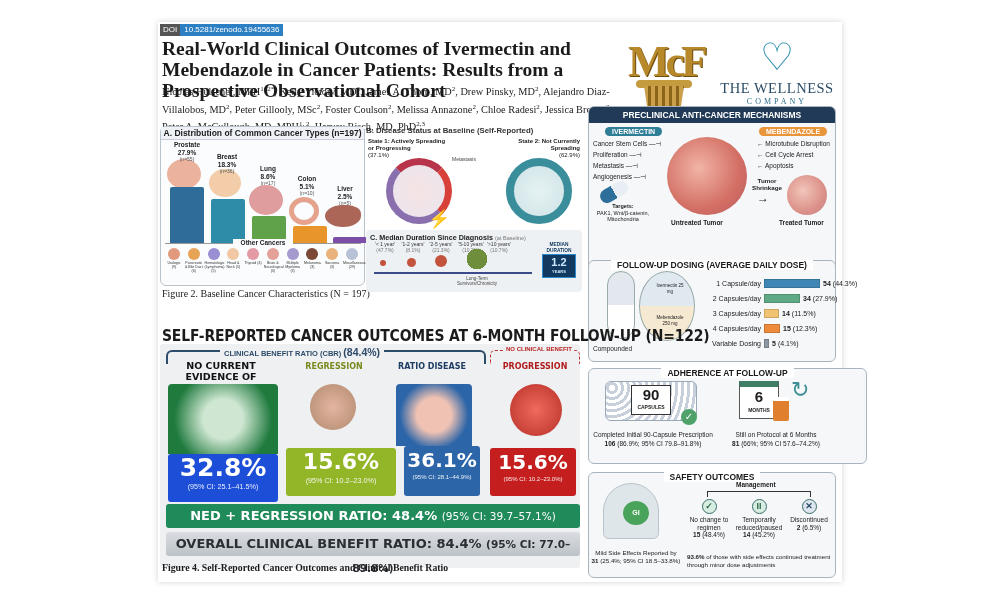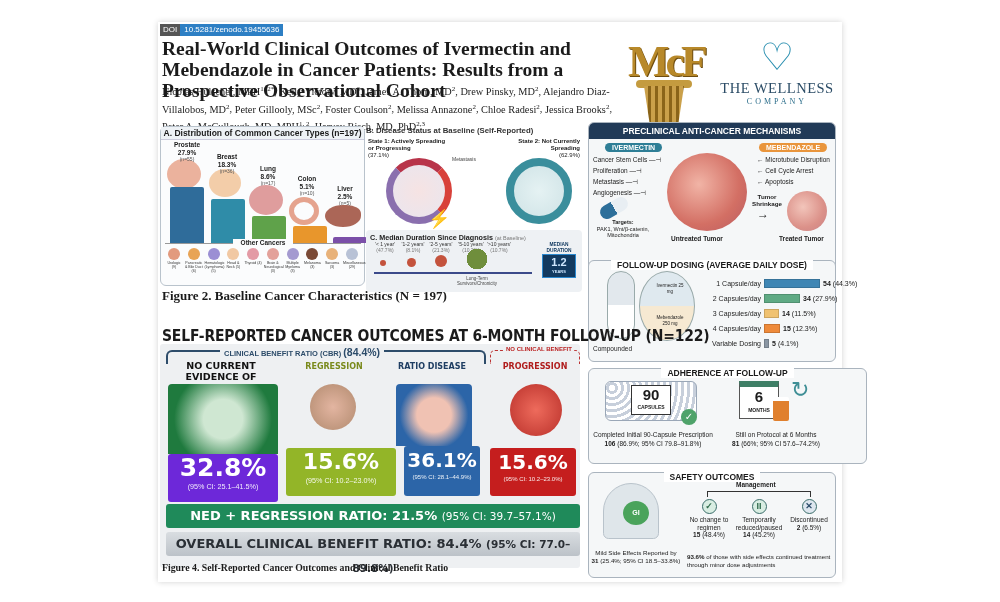--- a/index.html
+++ b/index.html
@@ -26,34 +26,34 @@
 .pA .h{font-size:8.5px;font-weight:bold;text-align:center;background:#eef2f6;border-bottom:1px solid #ccd;padding:1px 0}
 .bar{position:absolute;bottom:42px;width:34px;border-radius:2px 2px 0 0}
 .blab{position:absolute;font-size:6.5px;text-align:center;font-weight:bold;line-height:7.5px;width:40px}
 .blab i{font-style:normal;font-weight:normal;color:#555;font-size:5px;display:block}
 .organ{position:absolute;border-radius:50%;opacity:.85}
 .others{position:absolute;left:4px;bottom:4px;width:196px;height:38px;border-top:1px solid #999}
 .others .ttl{text-align:center;font-size:6.5px;font-weight:bold;margin-top:-5px;background:#fbfcfd;width:60px;margin-left:68px}
 .others .row{display:flex;justify-content:space-between;margin-top:2px}
 .others .it{width:18px;text-align:center;font-size:3.6px;line-height:4px;color:#333}
 .others .ic{width:12px;height:12px;margin:0 auto 1px;border-radius:50%}
-.cap2{left:4px;top:266px;font-size:13px;font-weight:bold}
+.cap2{left:4px;top:266px;font-size:10px;font-weight:normal}
 .pB{left:208px;top:104px;width:218px;height:104px;border:none;background:transparent}
 .pB .h{font-size:7.8px;font-weight:bold;color:#333}
 .ring{position:absolute;border-radius:50%}
 .pC{left:208px;top:208px;width:216px;height:62px;background:#eef1f4;border:none;border-radius:4px}
 .pC .h{font-size:7.2px;font-weight:bold;color:#222;padding:3px 0 0 4px}
 .pC .h small{font-weight:normal;color:#777;font-size:5.5px}
 .cat{position:absolute;font-size:5px;text-align:center;width:34px;color:#333;line-height:6px}
 .cat i{display:block;font-style:normal;color:#777}
 .md{position:absolute;right:6px;top:24px;width:34px;height:24px;background:#123a60;color:#cfe8ff;text-align:center;border:1px solid #2b89cf;font-size:11px;font-weight:bold;line-height:14px}
 .md small{display:block;font-size:4px;line-height:5px}
 .mdl{position:absolute;right:4px;top:12px;font-size:4.8px;color:#123a60;font-weight:bold;text-align:center;width:38px;line-height:5.5px}
 .rt-box{border:1px solid #aab4be;border-radius:6px;background:#f5f7f8}
-.pM{left:430px;top:100px;width:248px;height:164px}
+.pM{left:430px;top:84px;width:248px;height:164px}
 .pM .bh{background:#213a57;color:#fff;font-size:8.5px;font-weight:bold;text-align:center;padding:3px 0;border-radius:5px 5px 0 0}
 .pill{position:absolute;font-size:7px;font-weight:bold;border-radius:8px;padding:1px 7px;color:#fff}
 .mlist{position:absolute;font-size:6.5px;line-height:11px;color:#222}
 .tumor{position:absolute;border-radius:50%;background:radial-gradient(circle at 40% 40%,#f1b4a6,#d36f64 60%,#b85a60)}
 .pD{left:430px;top:238px;width:248px;height:102px}
 .sh{position:absolute;top:-7px;left:0;right:0;text-align:center}
 .sh span{background:#fff;font-size:8.5px;font-weight:bold;padding:0 6px}
 .drow{position:absolute;left:110px;font-size:7px;display:flex;align-items:center;height:12px}
 .drow .lb{width:62px;text-align:right;margin-right:3px}
 .drow .bb{height:9px;margin-right:3px;border:1px solid rgba(0,0,0,.15)}
@@ -302,34 +302,34 @@
     <div class="cl" style="left:6px;top:16px;width:110px;font-size:9.5px;line-height:11px;color:#111">NO CURRENT EVIDENCE OF DISEASE (NED)</div>
     <div class="cl" style="left:124px;top:18px;width:100px;font-size:8px;color:#7a8a1c">REGRESSION</div>
     <div class="cl" style="left:230px;top:18px;width:84px;font-size:8px;color:#1f3e63">RATIO DISEASE</div>
     <div class="cl" style="left:332px;top:18px;width:86px;font-size:8px;color:#b01c1c">PROGRESSION</div>
 
     <div class="abs" style="left:8px;top:40px;width:110px;height:70px;background:radial-gradient(circle,#cfe7d2 30%,#1f7a3e 75%);border-radius:4px 4px 0 0"></div>
     <div class="abs" style="left:150px;top:40px;width:46px;height:46px;border-radius:50%;background:radial-gradient(circle,#e3b5a1,#b18a6e)"></div>
     <div class="abs" style="left:236px;top:40px;width:76px;height:62px;background:radial-gradient(circle,#f0c2b3 35%,#2c65a8 70%);border-radius:4px 4px 0 0"></div>
     <div class="abs" style="left:350px;top:40px;width:52px;height:52px;border-radius:50%;background:radial-gradient(circle,#ee6b5c,#b9302a)"></div>
 
-    <div class="valbox" style="left:8px;top:110px;width:110px;height:48px;background:#6d28d9">
+    <div class="valbox" style="left:8px;top:110px;width:110px;height:48px;background:#1d4ed8">
         <div class="v" style="font-size:25px">32.8%</div>
         <div class="ci">(95% CI: 25.1–41.5%)</div>
       </div>
     <div class="valbox" style="left:126px;top:104px;width:110px;height:48px;background:#93b528">
         <div class="v" style="font-size:22px">15.6%</div>
         <div class="ci">(95% CI: 10.2–23.0%)</div>
       </div>
     <div class="valbox" style="left:244px;top:102px;width:76px;height:50px;background:#2c65a8">
         <div class="v" style="font-size:20px">36.1%</div>
         <div class="ci" style="font-size:6px">(95% CI: 28.1–44.9%)</div>
       </div>
     <div class="valbox" style="left:330px;top:104px;width:86px;height:48px;background:#c51e1e">
         <div class="v" style="font-size:20px">15.6%</div>
         <div class="ci" style="font-size:6px">(95% CI: 10.2–23.0%)</div>
       </div>
 
-    <div class="ratio" style="top:160px;background:#1f8a5a;color:#fff;font-size:13px"><span>NED + REGRESSION RATIO: 21.5%</span> <span style="font-weight:normal;font-size:10.5px">(95% CI: 39.7–57.1%)</span></div>
+    <div class="ratio" style="top:160px;background:#1f8a5a;color:#fff;font-size:13px"><span>NED + REGRESSION RATIO: 48.4%</span> <span style="font-weight:normal;font-size:10.5px">(95% CI: 39.7–57.1%)</span></div>
     <div class="ratio" style="top:188px;background:linear-gradient(#d9dde1,#bcc2c8);color:#2a2f35;font-size:13px"><span>OVERALL CLINICAL BENEFIT RATIO: 84.4%</span> <span style="font-size:10.5px">(95% CI: 77.0–89.8%)</span></div>
   </div>
   <div class="abs cap4 serif">Figure 4. Self-Reported Cancer Outcomes and Clinical Benefit Ratio</div>
 </div>
 
 </body></html>

